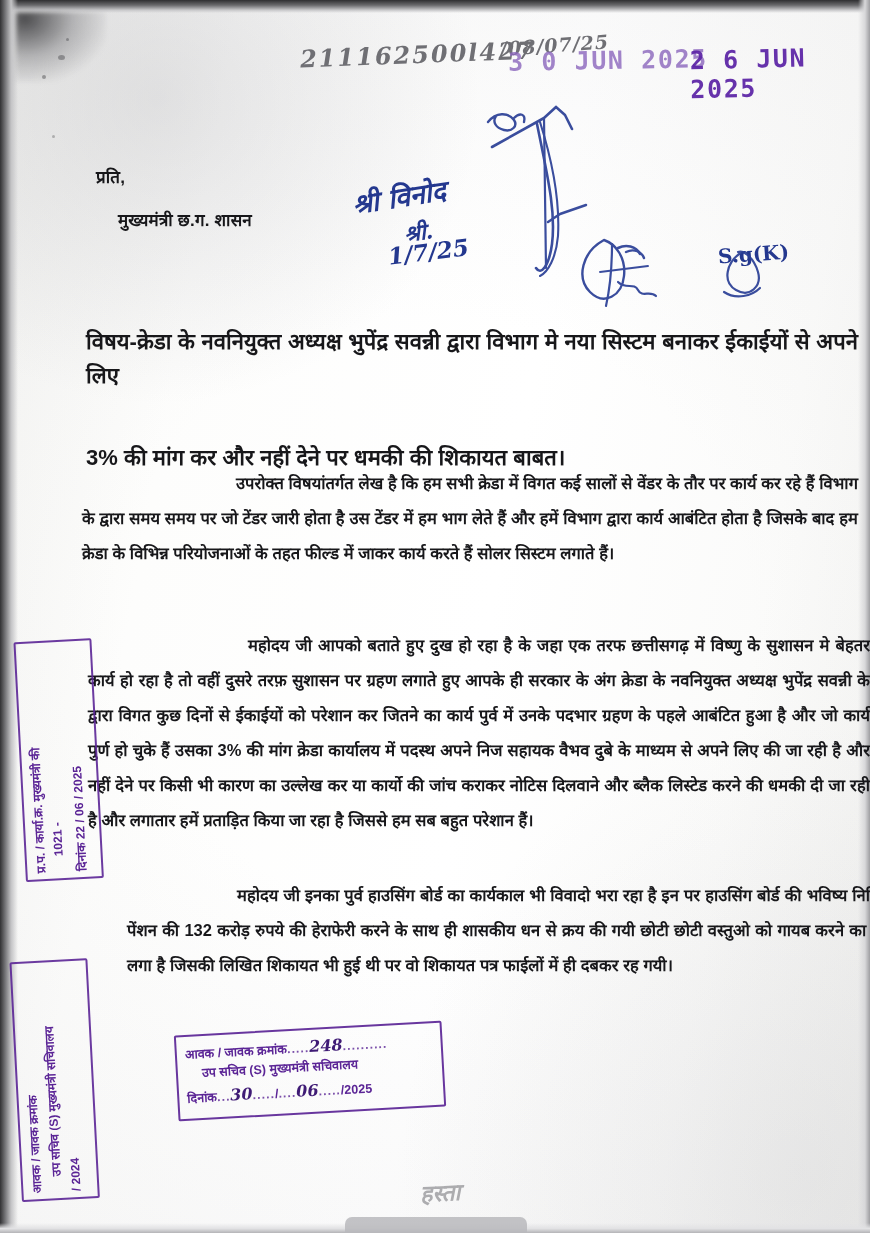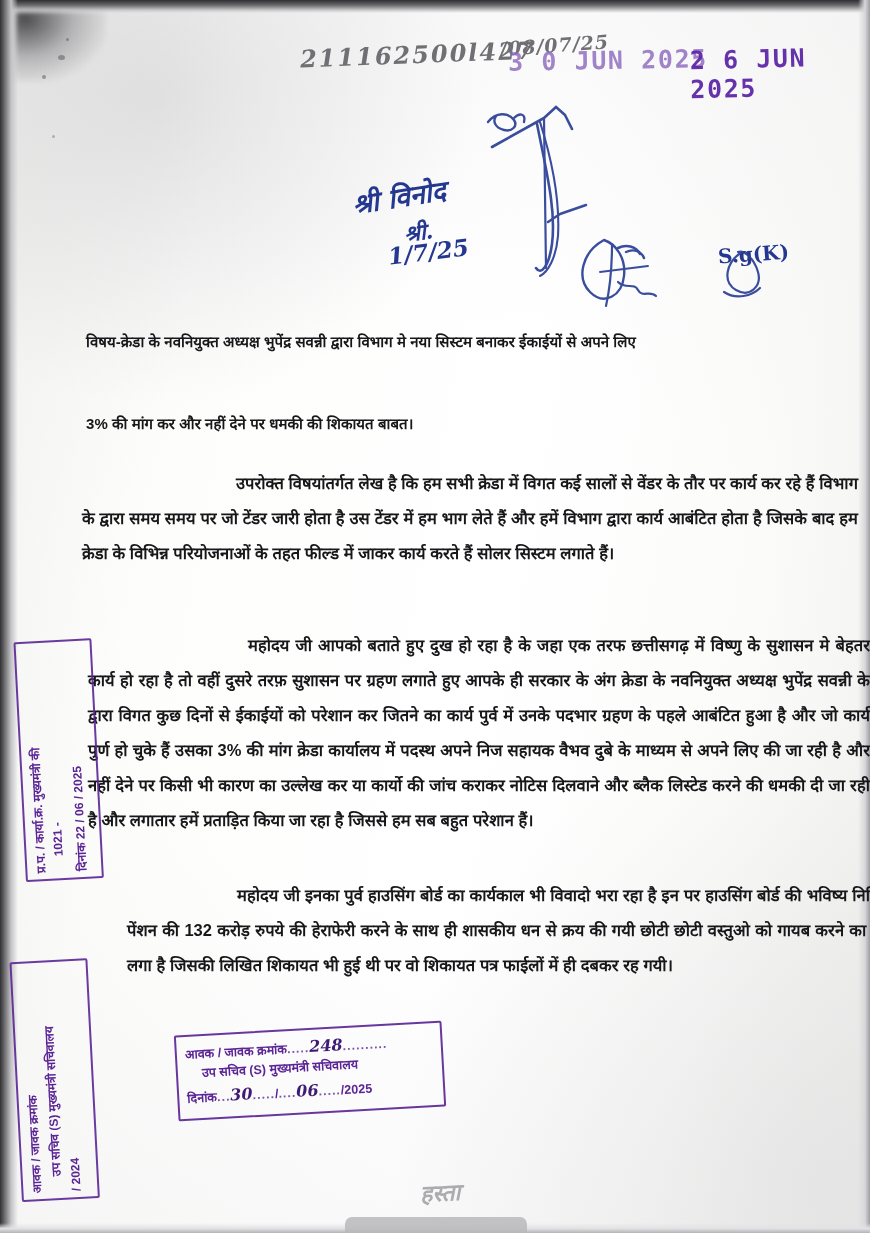--- a/index.html
+++ b/index.html
@@ -56,21 +56,21 @@
 
   
   #addressee{left:96px;top:165px;width:420px;}
   #addressee .to{font-size:17px;letter-spacing:.2px;}
   #addressee .nm{font-size:17px;margin:22px 0 0 30px;letter-spacing:.2px;}
   #addressee .dg{font-size:17px;margin:20px 0 0 22px;letter-spacing:.2px;}
 
   
   #subject{
     left:86px;top:325px;width:772px;
-    font-size:15px;line-height:34px;text-align:justify;
+    font-size:22px;line-height:34px;text-align:justify;
     letter-spacing:.05px;
   }
   #subject .sline2{display:block;margin-top:48px;}
 
   
   .para{
     font-size:16.5px;line-height:35px;text-align:justify;
     text-justify:inter-word;letter-spacing:.05px;
   }
   #para1{left:82px;top:458px;width:776px;text-indent:154px;margin-top:8px;}
@@ -173,20 +173,22 @@
 
   <div class="pencil hand" style="left:300px;top:40px;font-size:24px;letter-spacing:2px;transform:rotate(-2.2deg);">211162500l427</div>
 
   <div class="pencil hand" style="left:500px;top:34px;font-size:19px;letter-spacing:1px;transform:rotate(-4deg);">/08/07/25</div>
 
   <div class="stamp-purple stamp-date-30">3 0 JUN 2025</div>
 
   <div class="stamp-purple stamp-date-26">2 6 JUN 2025</div>
 
   <div id="addressee" class="doc-text">
+    <div class="to">प्रति,</div>
+    <div class="dg">मुख्यमंत्री छ.ग. शासन</div>
   </div>
 
   <div class="ink-blue hand" style="left:352px;top:178px;font-size:27px;transform:rotate(-9deg);">श्री विनोद</div>
 
   <div class="ink-blue hand" style="left:404px;top:216px;font-size:22px;transform:rotate(-7deg);">श्री.</div>
 
   <div class="ink-blue hand" style="left:388px;top:238px;font-size:23px;transform:rotate(-7deg);">1/7/25</div>
 
   <div class="ink-blue hand" style="left:718px;top:242px;font-size:20px;transform:rotate(-4deg);font-style:normal;">S.g(K)</div>
 

